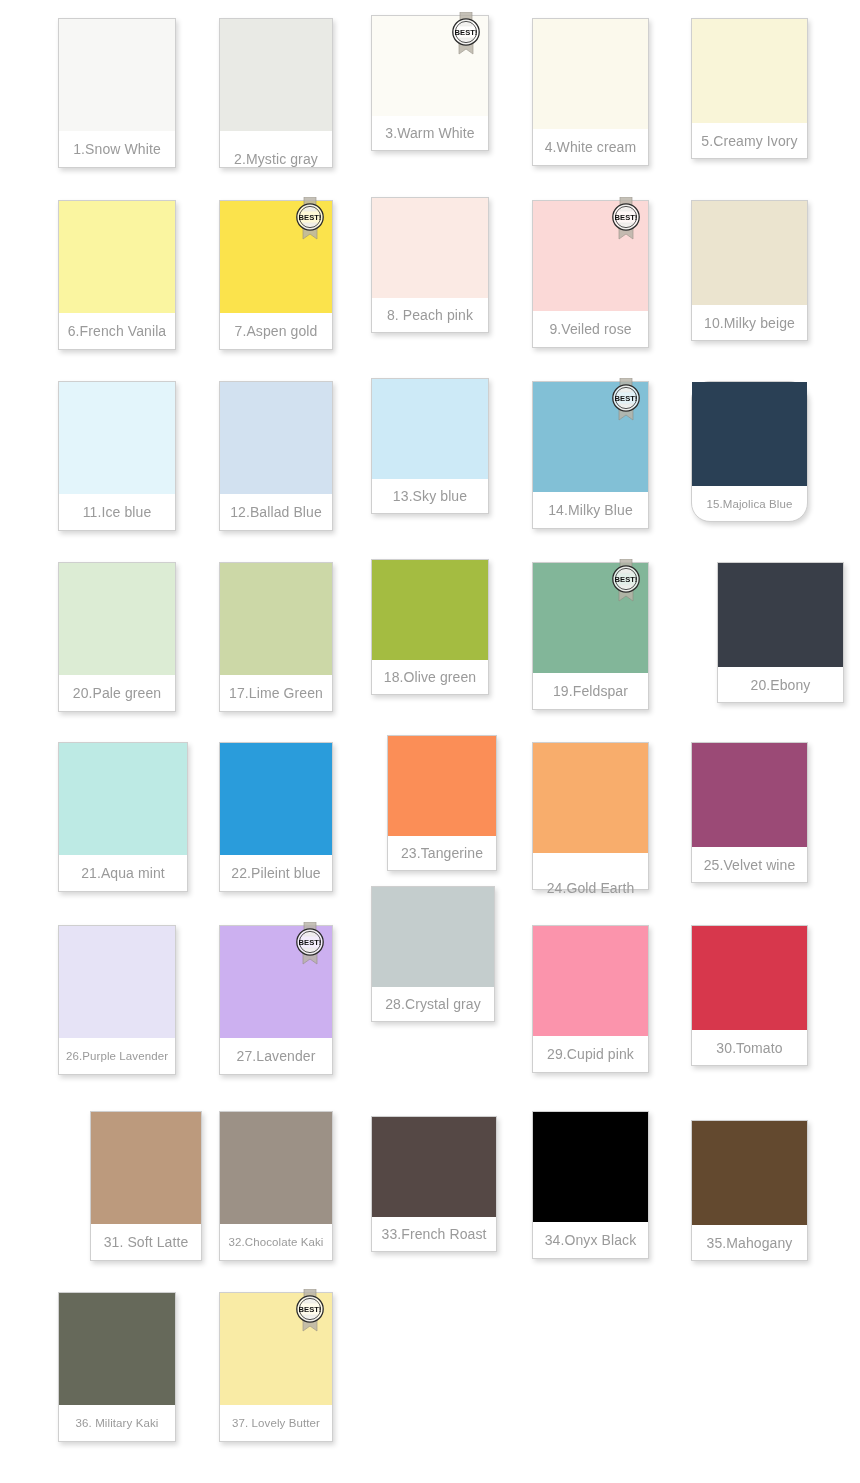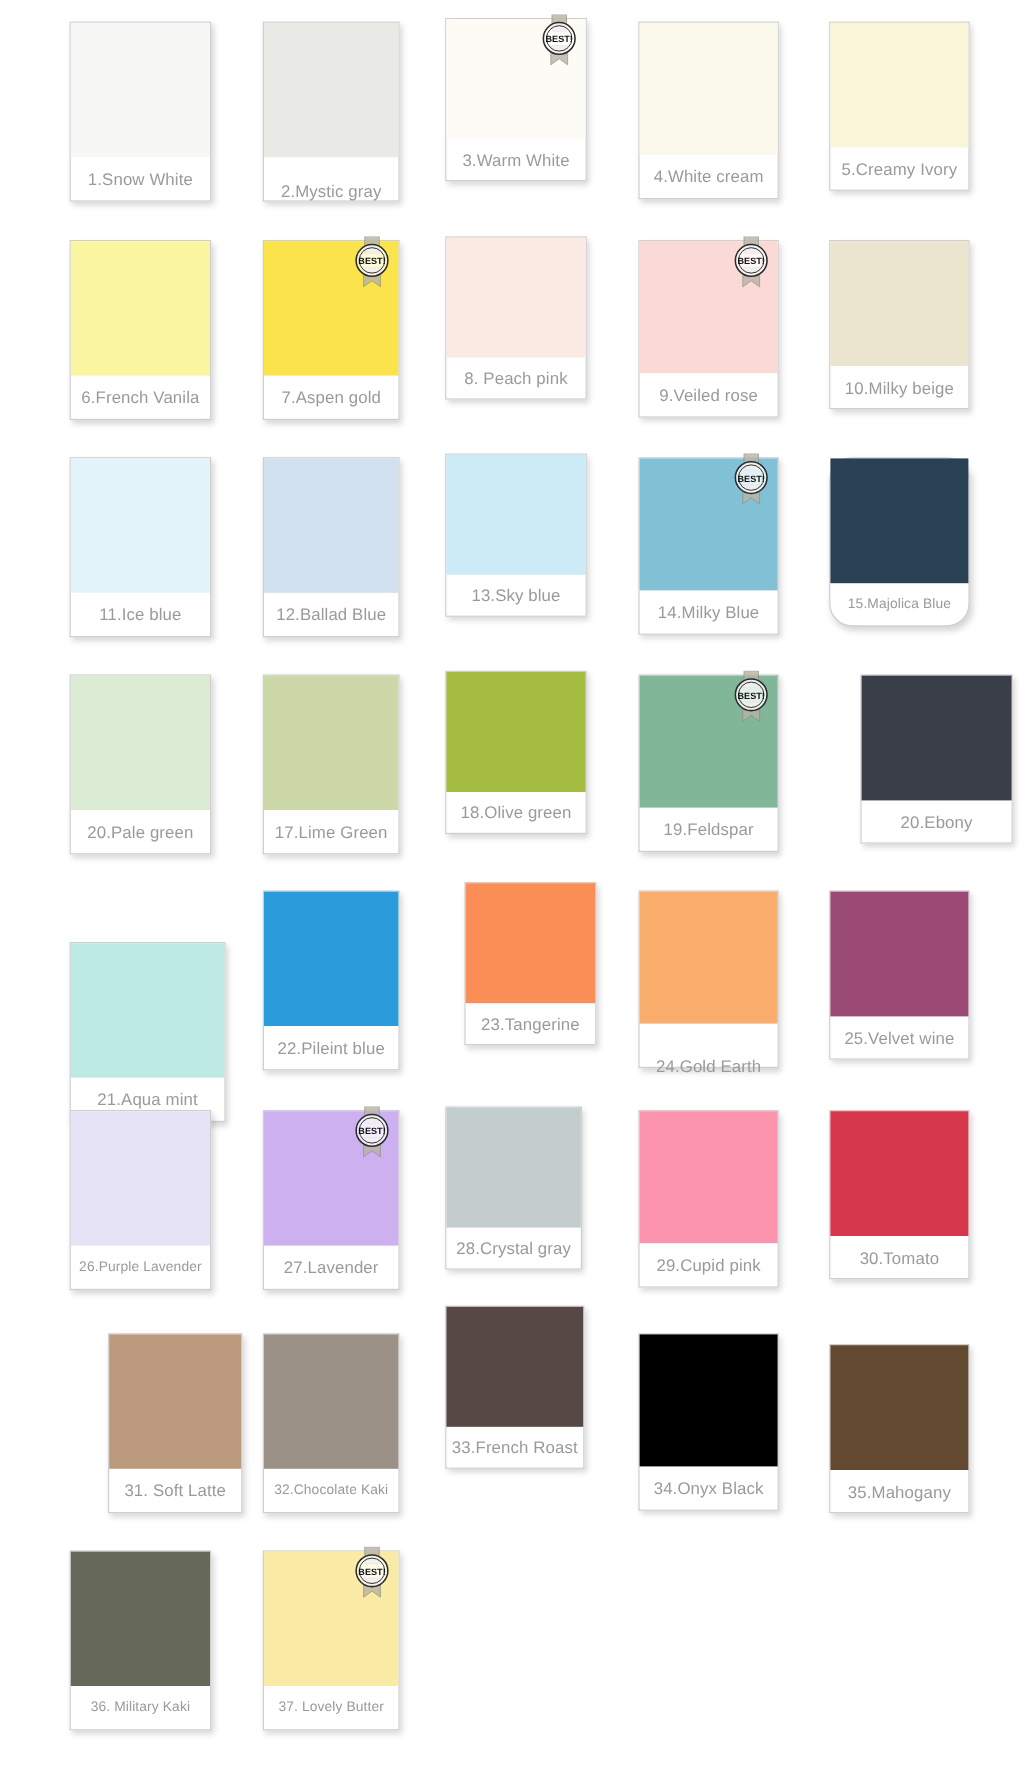--- a/index.html
+++ b/index.html
@@ -193,21 +193,21 @@
           <circle cx="19" cy="20" r="13.2" fill="#ffffff" fill-opacity="0.78" stroke="#2b2b2b" stroke-width="1.3"></circle>
           <circle cx="19" cy="20" r="10.6" fill="none" stroke="#2b2b2b" stroke-width="0.8"></circle>
           <text x="19" y="23.4" text-anchor="middle" font-family="Liberation Sans, sans-serif" font-size="7.6" font-weight="bold" fill="#111111">BEST!</text>
         </svg>
       </div>
     </div>
     <div class="card" style="left: 717px; top: 562px; width: 127px; height: 141px;">
       <div class="chip" style="height: 104px; background: rgb(57, 62, 72);"></div>
       <div class="label" style="top: 104px;">20.Ebony</div>
     </div>
-    <div class="card" style="left: 58px; top: 785px; width: 130px; height: 150px;">
+    <div class="card" style="left: 58px; top: 742px; width: 130px; height: 150px;">
       <div class="chip" style="height: 112px; background: rgb(189, 234, 228);"></div>
       <div class="label" style="top: 112px;">21.Aqua mint</div>
     </div>
     <div class="card" style="left: 219px; top: 742px; width: 114px; height: 150px;">
       <div class="chip" style="height: 112px; background: rgb(42, 156, 219);"></div>
       <div class="label" style="top: 112px;">22.Pileint blue</div>
     </div>
     <div class="card" style="left: 371px; top: 735px; width: 110px; height: 136px; margin-left: 16px;">
       <div class="chip" style="height: 100px; background: rgb(251, 142, 87);"></div>
       <div class="label" style="top: 100px;">23.Tangerine</div>
@@ -232,41 +232,41 @@
           <g opacity="0.82">
             <rect x="13" y="0" width="12" height="14" fill="#b9b4a8" stroke="#8f8a80" stroke-width="0.7"></rect>
             <path d="M12 26 L12 42 L19 37 L26 42 L26 26 Z" fill="#b9b4a8" stroke="#8f8a80" stroke-width="0.7"></path>
           </g>
           <circle cx="19" cy="20" r="13.2" fill="#ffffff" fill-opacity="0.78" stroke="#2b2b2b" stroke-width="1.3"></circle>
           <circle cx="19" cy="20" r="10.6" fill="none" stroke="#2b2b2b" stroke-width="0.8"></circle>
           <text x="19" y="23.4" text-anchor="middle" font-family="Liberation Sans, sans-serif" font-size="7.6" font-weight="bold" fill="#111111">BEST!</text>
         </svg>
       </div>
     </div>
-    <div class="card" style="left: 371px; top: 922px; width: 114px; height: 136px;">
+    <div class="card" style="left: 371px; top: 886px; width: 124px; height: 136px;">
       <div class="chip" style="height: 100px; background: rgb(196, 205, 205);"></div>
       <div class="label" style="top: 100px;">28.Crystal gray</div>
     </div>
     <div class="card" style="left: 532px; top: 925px; width: 117px; height: 148px;">
       <div class="chip" style="height: 110px; background: rgb(251, 148, 172);"></div>
       <div class="label" style="top: 110px;">29.Cupid pink</div>
     </div>
     <div class="card" style="left: 691px; top: 925px; width: 117px; height: 141px;">
       <div class="chip" style="height: 104px; background: rgb(215, 55, 76);"></div>
       <div class="label" style="top: 104px;">30.Tomato</div>
     </div>
     <div class="card" style="left: 58px; top: 1111px; width: 112px; height: 150px; margin-left: 32px;">
       <div class="chip" style="height: 112px; background: rgb(188, 154, 125);"></div>
       <div class="label" style="top: 112px;">31. Soft Latte</div>
     </div>
     <div class="card" style="left: 219px; top: 1111px; width: 114px; height: 150px;">
       <div class="chip" style="height: 112px; background: rgb(156, 145, 134);"></div>
       <div class="label narrow" style="top: 112px;">32.Chocolate Kaki</div>
     </div>
-    <div class="card" style="left: 371px; top: 1088px; width: 116px; height: 136px;">
+    <div class="card" style="left: 371px; top: 1116px; width: 126px; height: 136px;">
       <div class="chip" style="height: 100px; background: rgb(85, 72, 69);"></div>
       <div class="label" style="top: 100px;">33.French Roast</div>
     </div>
     <div class="card" style="left: 532px; top: 1111px; width: 117px; height: 148px;">
       <div class="chip" style="height: 110px; background: rgb(0, 0, 0);"></div>
       <div class="label" style="top: 110px;">34.Onyx Black</div>
     </div>
     <div class="card" style="left: 691px; top: 1120px; width: 117px; height: 141px;">
       <div class="chip" style="height: 104px; background: rgb(99, 73, 47);"></div>
       <div class="label" style="top: 104px;">35.Mahogany</div>

